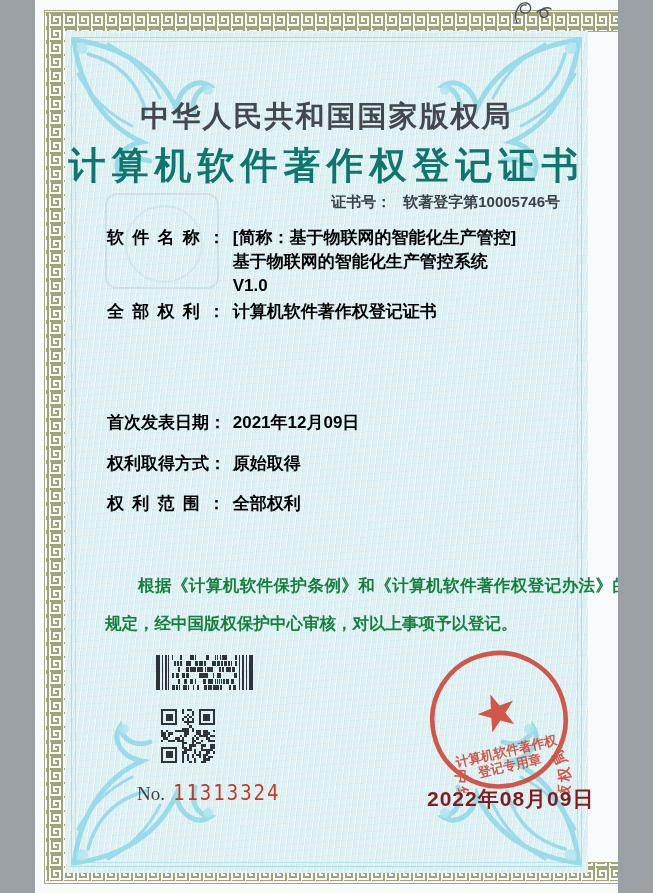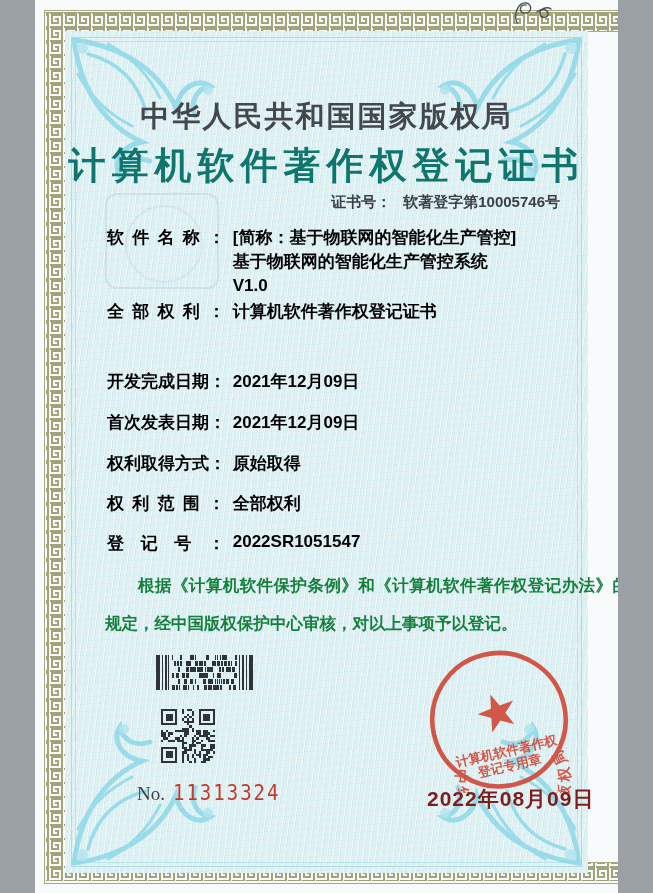--- a/index.html
+++ b/index.html
@@ -182,39 +182,31 @@
     <span class="value">
       <div class="vline">[简称：基于物联网的智能化生产管控]</div>
       <div class="vline">基于物联网的智能化生产管控系统</div>
       <div class="vline">V1.0</div>
     </span>
   </div>
   <div class="row" style="top:300px">
     <span class="label">全部权利：</span>
     <span class="value">计算机软件著作权登记证书</span>
   </div>
-  <div class="row" style="top:370px">
-    <span class="label">开发完成日期：</span>
-    <span class="value">2021年12月09日</span>
-  </div>
   <div class="row" style="top:411px">
     <span class="label">首次发表日期：</span>
     <span class="value">2021年12月09日</span>
   </div>
   <div class="row" style="top:452px">
     <span class="label">权利取得方式：</span>
     <span class="value">原始取得</span>
   </div>
   <div class="row" style="top:492px">
     <span class="label">权利范围：</span>
     <span class="value">全部权利</span>
-  </div>
-  <div class="row" style="top:532px">
-    <span class="label">登记号：</span>
-    <span class="value">2022SR1051547</span>
   </div>
 
   <div class="statement">根据《计算机软件保护条例》和《计算机软件著作权登记办法》的规定，经中国版权保护中心审核，对以上事项予以登记。</div>
 
   <svg class="barcode" id="barcode" width="97" height="37" shape-rendering="crispEdges">
       <rect x="0" y="1" width="4" height="35" fill="#2e3337"></rect>
       <rect x="6" y="1" width="1" height="35" fill="#2e3337"></rect>
       <rect x="9" y="1" width="2" height="35" fill="#2e3337"></rect>
       <rect x="12" y="1" width="1" height="35" fill="#2e3337"></rect>
       <rect x="83" y="1" width="1" height="35" fill="#2e3337"></rect>

